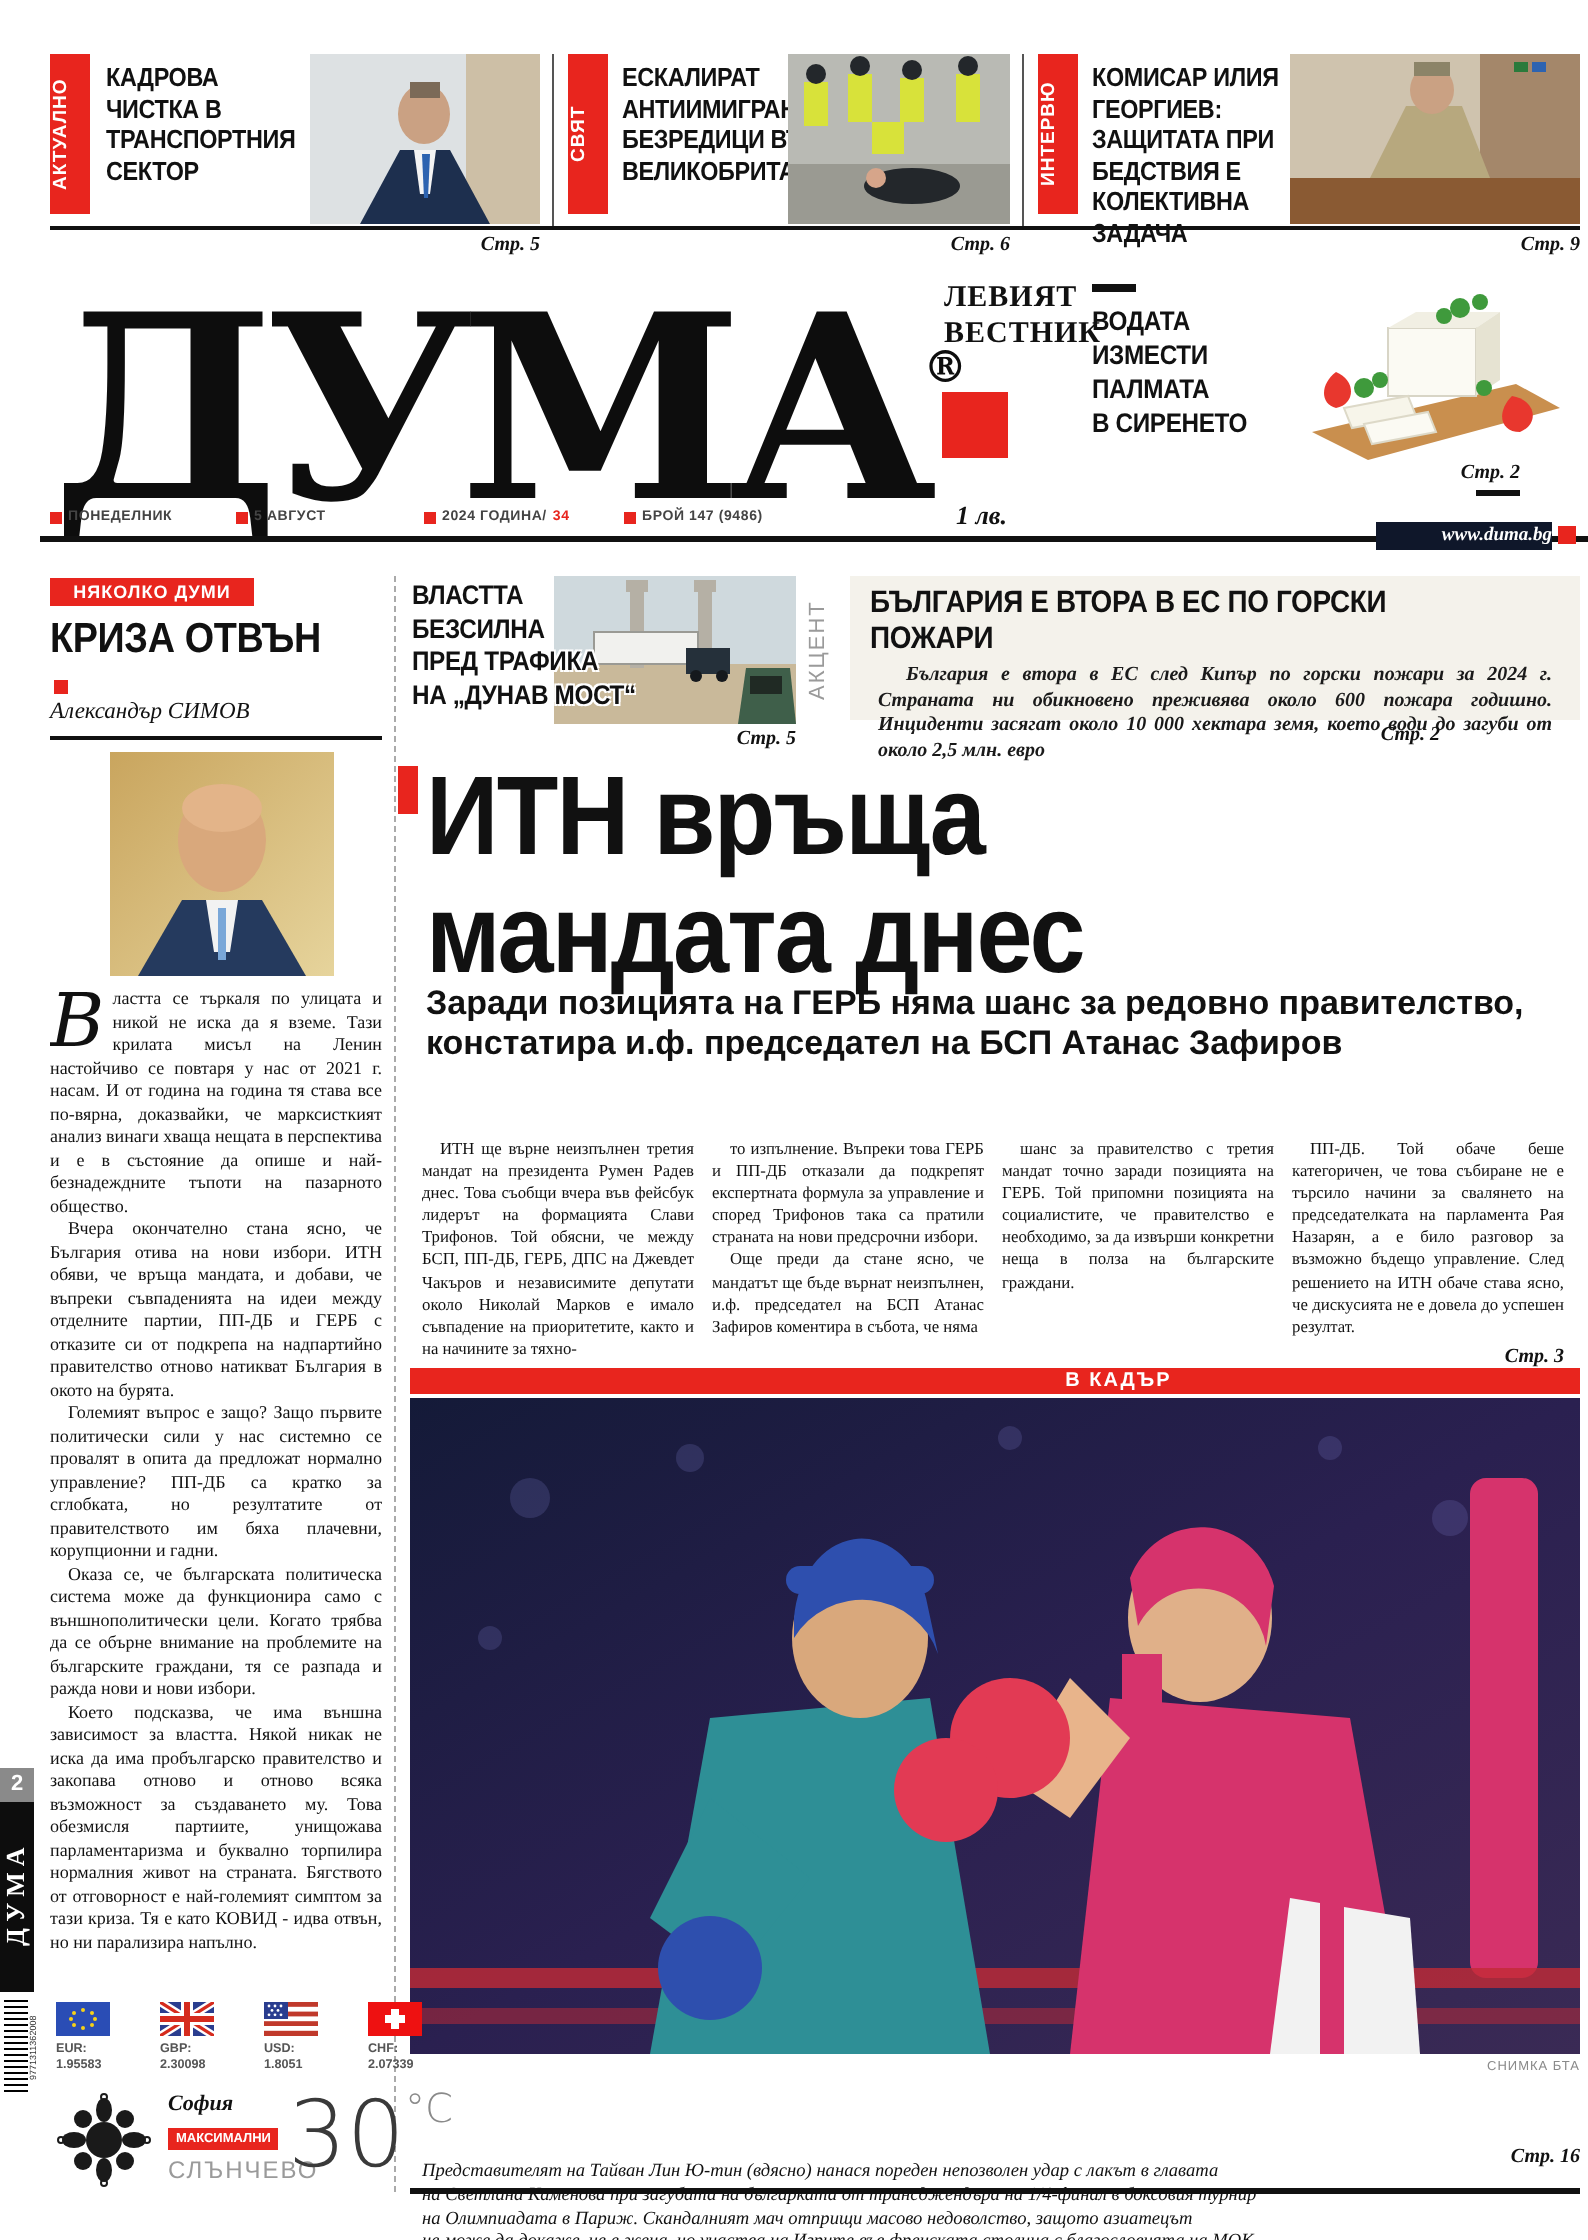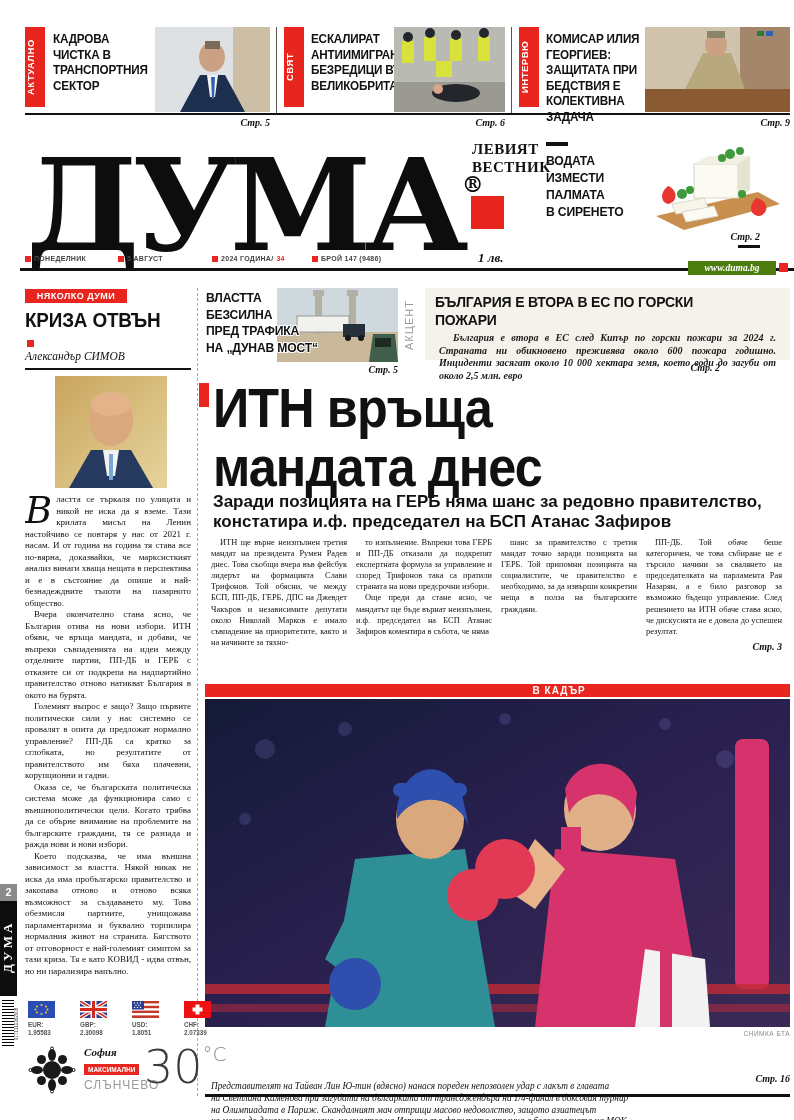--- a/index.html
+++ b/index.html
@@ -13,21 +13,21 @@
   .pageref{font-family:"Liberation Serif",serif;font-style:italic;font-weight:700;font-size:10px;}
   .teaser-tag{color:#fff;font-size:9.5px;font-weight:700;letter-spacing:.5px;}
   .teaser-title{font-size:13px;line-height:15.5px;font-weight:700;}
   .rule{background:#111;}
   .dateitem{font-size:7px;font-weight:700;color:#444;letter-spacing:.3px;display:flex;align-items:center;gap:3px;}
   .sq{width:6px;height:6px;background:#e8251e;display:inline-block;}
   .bodytext{font-family:"Liberation Serif",serif;text-align:justify;}
   .bodytext p{margin:0;text-indent:9px;}
   .dropcap{float:left;font-family:"DejaVu Serif",serif;font-style:italic;font-size:37px;line-height:30px;
            padding:2px 4px 0 0;font-weight:400;}
-  .col{width:136px;}
+  .col{width:136px;margin-top:32px;}
   .cols{display:flex;gap:9px;font-size:8.4px;line-height:11.1px;}
   .flagcell{width:43px;}
   .flagcell svg{display:block;}
   .flaglabel{font-size:6.3px;font-weight:700;color:#555;line-height:8px;margin-top:3px;}
 </style>
 </head>
 <body>
 
 <div id="page">
 
@@ -143,21 +143,21 @@
       <span class="sq"></span>
       <span>2024 ГОДИНА/</span>
       <span style="color:#e8251e;">34</span>
     </div>
   <div class="abs dateitem" style="left:312px;top:255px;">
       <span class="sq"></span>
       <span>БРОЙ 147 (9486)</span>
     </div>
   <div class="abs serif" style="left:478px;top:250px;font-style:italic;font-weight:700;font-size:13px;">1 лв.</div>
   <div class="abs rule" style="left:20px;top:268px;width:774px;height:3px;"></div>
-  <div class="abs" style="left:688px;top:261px;width:88px;height:14px;background:#4d7c0f;color:#fff;font-style:italic;font-weight:700;font-size:9.5px;text-align:center;line-height:14px;font-family:'Liberation Serif',serif;">www.duma.bg</div>
+  <div class="abs" style="left:688px;top:261px;width:88px;height:14px;background:#0f172a;color:#fff;font-style:italic;font-weight:700;font-size:9.5px;text-align:right;line-height:14px;font-family:'Liberation Serif',serif;">www.duma.bg</div>
   <div class="abs red" style="left:779px;top:263px;width:9px;height:9px;"></div>
 
   <div class="abs red" style="left:25px;top:289px;width:102px;height:14px;color:#fff;font-size:9px;font-weight:700;text-align:center;line-height:14px;letter-spacing:.5px;">НЯКОЛКО ДУМИ</div>
   <div class="abs cond" style="left:25px;top:308px;font-size:21px;">КРИЗА ОТВЪН</div>
   <div class="abs red" style="left:27px;top:340px;width:7px;height:7px;"></div>
   <div class="abs serif" style="left:25px;top:350px;font-style:italic;font-size:11.5px;">Александър СИМОВ</div>
   <div class="abs rule" style="left:25px;top:368px;width:166px;height:2px;"></div>
   <svg class="abs" style="left:55px;top:376px;" width="112" height="112">
     <defs>
         <linearGradient id="gold" x1="0" y1="0" x2="1" y2="1">

